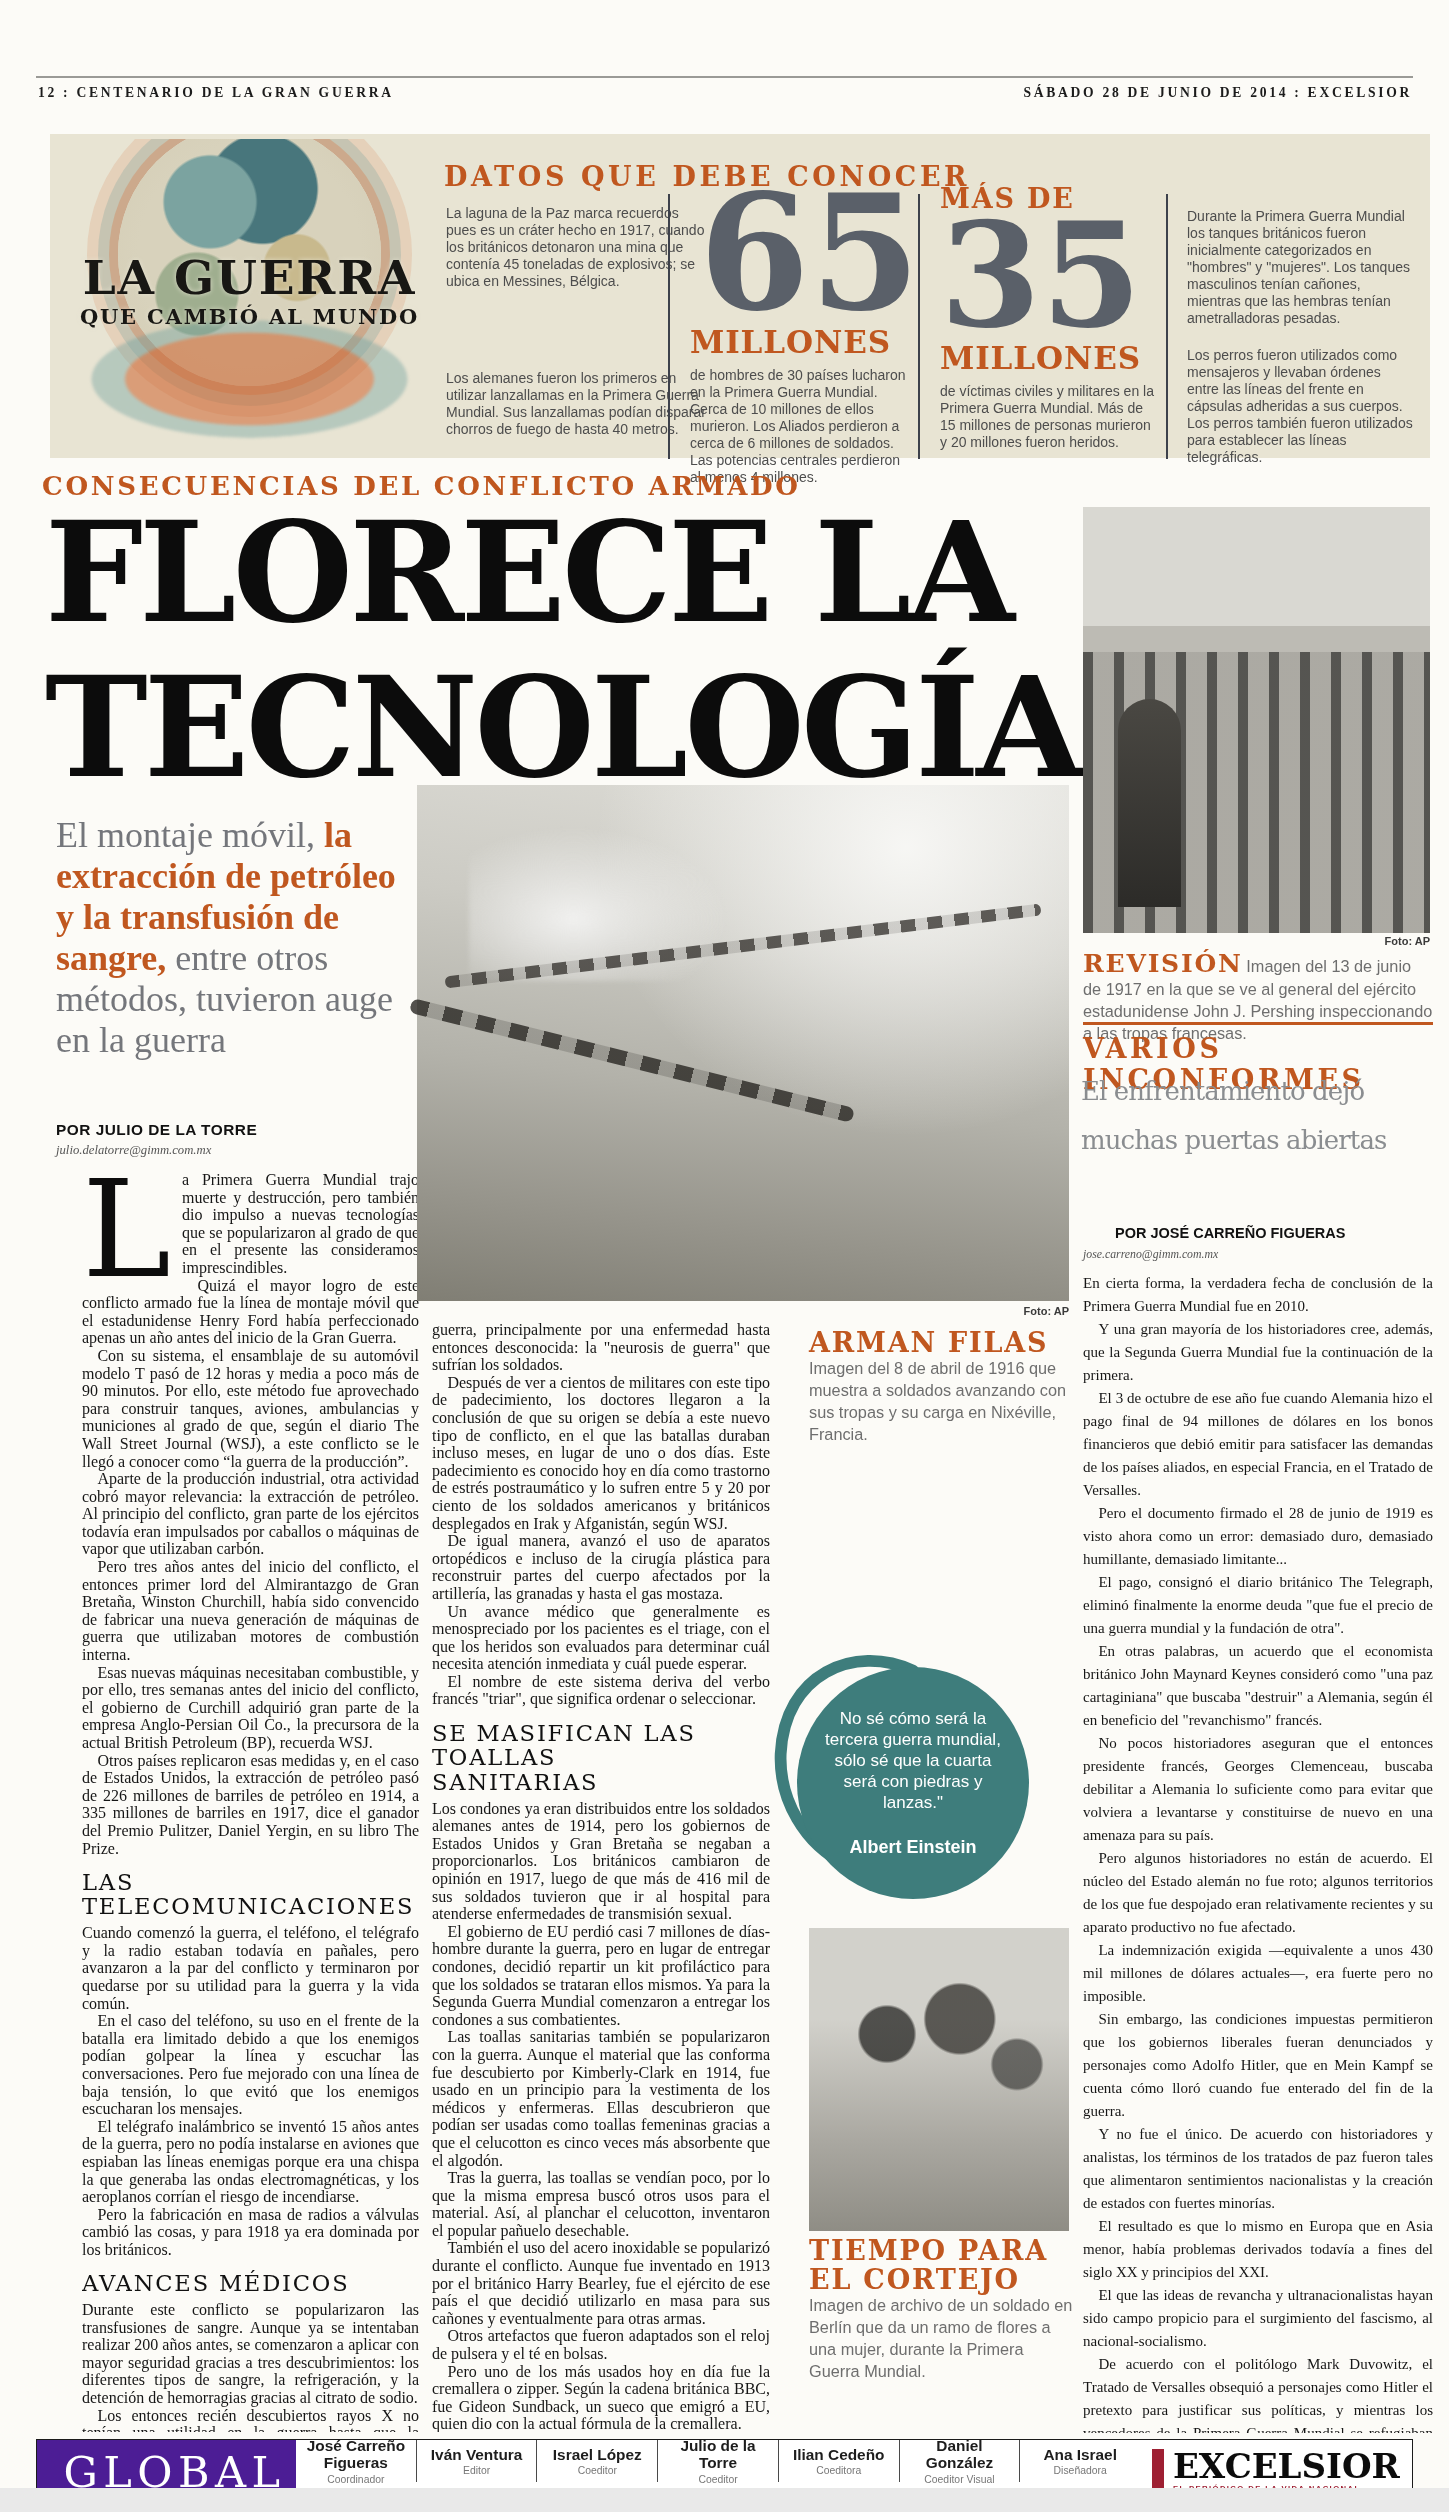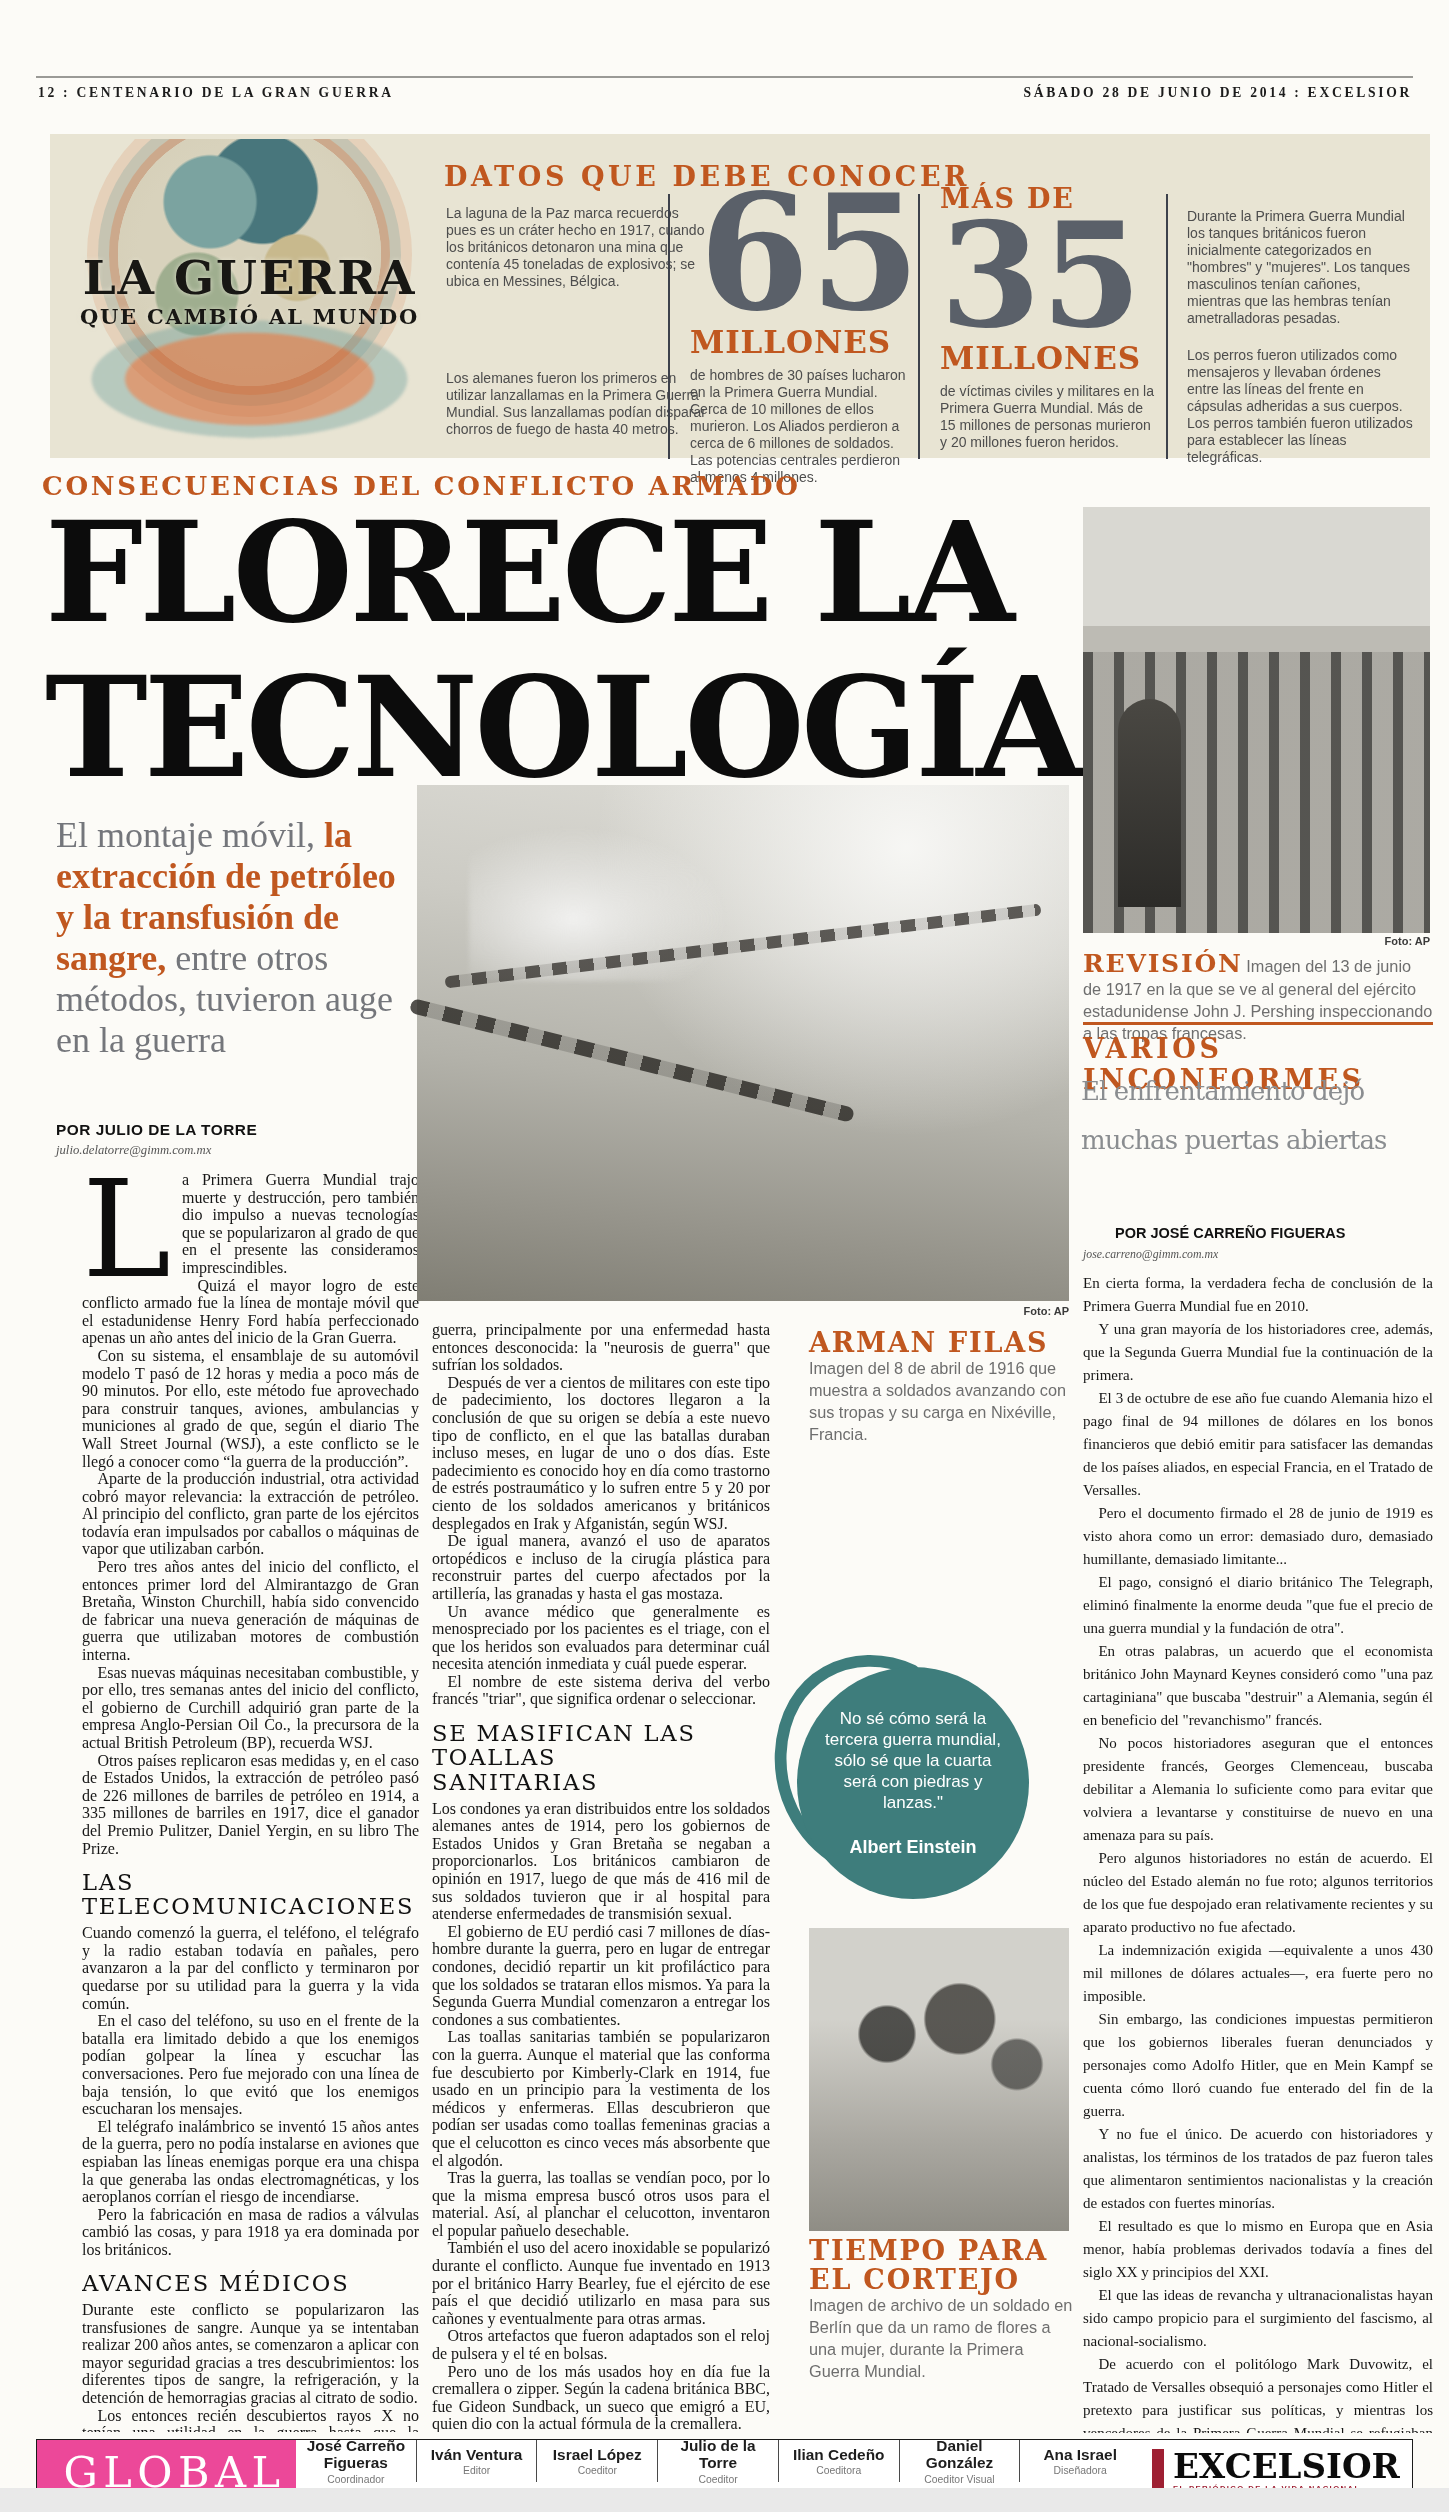--- a/index.html
+++ b/index.html
@@ -118,21 +118,21 @@
   .headline2 { position:absolute; left:1081px; top:1067px; width:355px;
       font-family:"DejaVu Serif",serif; font-weight:400; font-size:26px; line-height:49px; letter-spacing:-0.9px; color:#8a8d90; }
   .byline2 { position:absolute; left:1115px; top:1225px; font-family:"Liberation Sans",sans-serif; font-weight:700; font-size:14.5px; color:#111; }
   .byline2-mail { position:absolute; left:1083px; top:1247px; font-family:"Liberation Serif",serif; font-style:italic; font-size:11.8px; color:#555; }
   .col4 { position:absolute; left:1083px; top:1272px; width:350px; height:1161px;
       font-size:15px; line-height:23px; }
 
   
   .footer { position:absolute; left:36px; top:2439px; width:1377px; height:65px; background:#fff;
       border:1.8px solid #1b1b1b; display:flex; align-items:stretch; }
-  .global-box { width:259px; background:#ec4899; color:#fff; display:flex; align-items:center; justify-content:center;
+  .global-box { width:259px; background:#4c1d95; color:#fff; display:flex; align-items:center; justify-content:center;
       font-family:"DejaVu Serif",serif; font-size:43px; letter-spacing:5.4px; font-weight:400;padding-left:16px; }
   .staff { flex:1; display:flex; }
   .staff-item { flex:1; text-align:center; padding:3.6px 5.4px; border-left:0.9px solid #4a4a4a; height:42px;
       display:flex; flex-direction:column; justify-content:center; }
   .staff-item:first-child { border-left:none; }
   .staff-name { font-family:"Liberation Sans",sans-serif; font-weight:700; font-size:15.4px; color:#1d1d1d; line-height:17px; }
   .staff-role { font-family:"Liberation Sans",sans-serif; font-size:10.4px; color:#777; margin-top:2.7px; }
   .excelsior-box { width:272px; display:flex; align-items:center; justify-content:center; gap:9px; }
   .exc-bar { width:11.8px; height:45px; background:#9e2033; }
   .exc-logo { font-family:"DejaVu Serif",serif; font-weight:700; font-size:34px; letter-spacing:0px; color:#0c0c0c; line-height:33px; }

